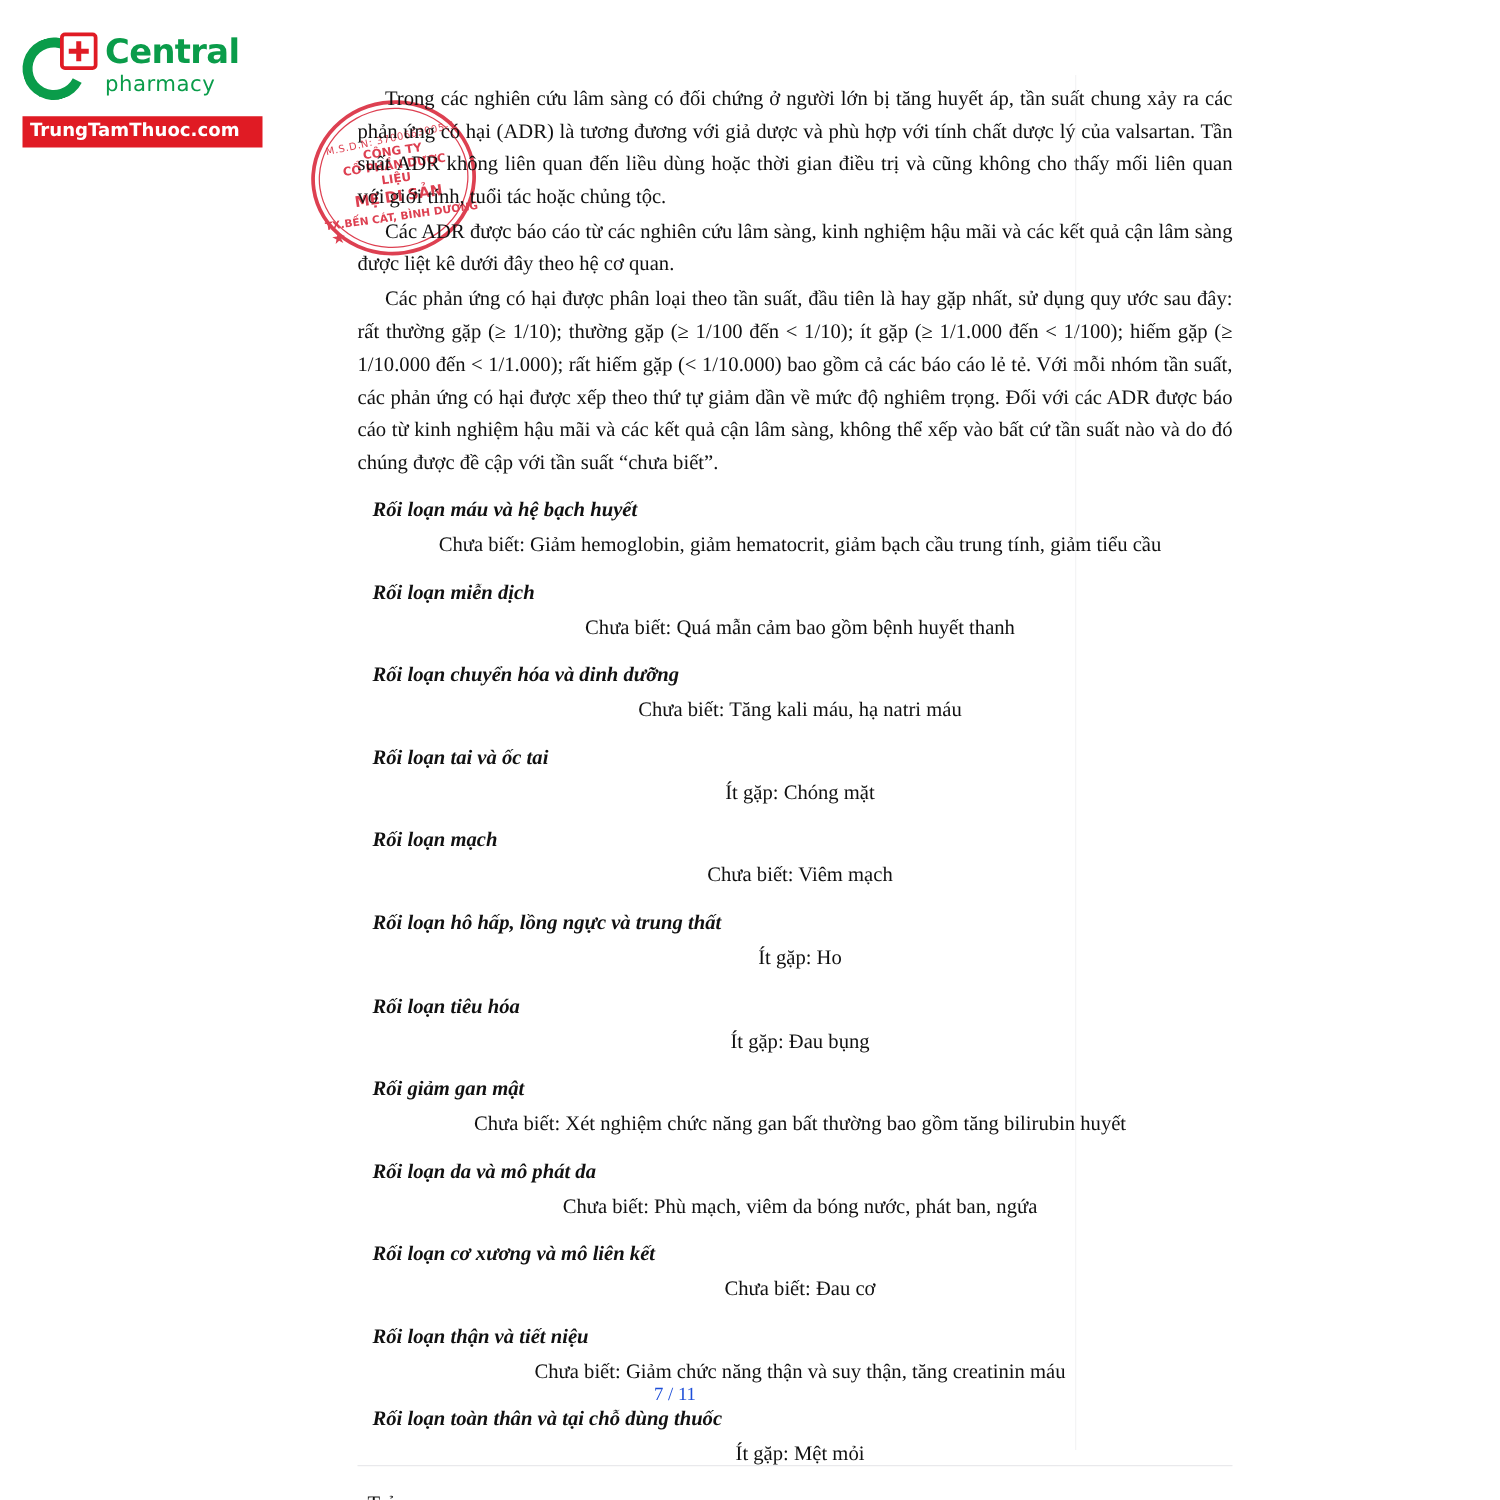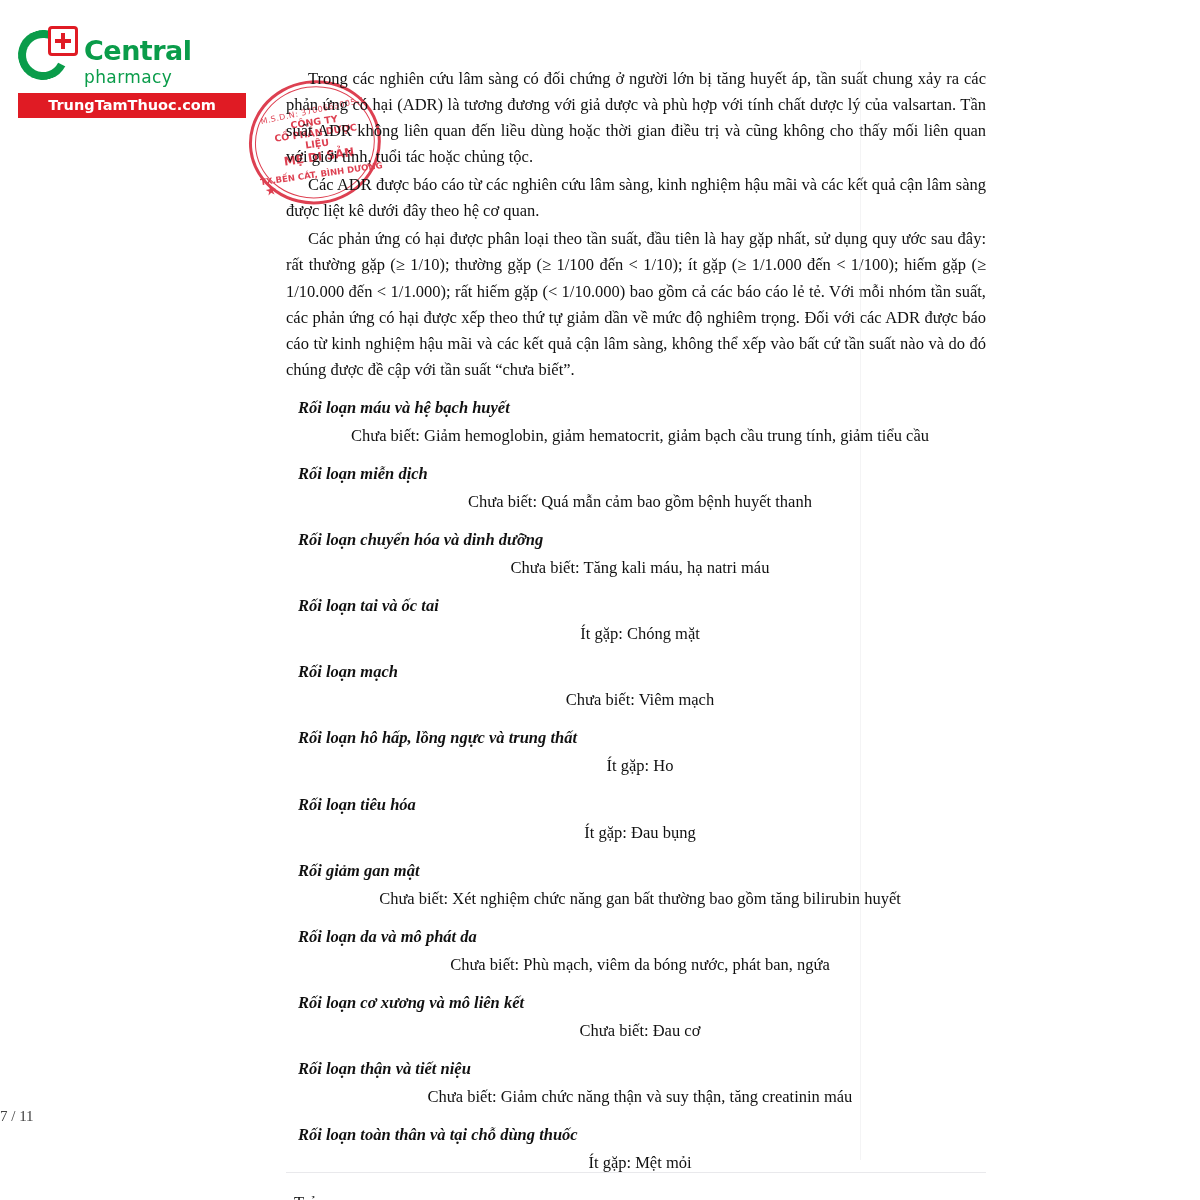--- a/index.html
+++ b/index.html
@@ -18,21 +18,21 @@
 
   
   .logo-block {
     position: absolute;
     left: 18px;
     top: 28px;
     width: 210px;
   }
   .logo-row {
     display: flex;
-    align-items: flex-end;
+    align-items: flex-start;
     gap: 8px;
   }
   .logo-mark {
     width: 58px;
     height: 58px;
     position: relative;
     flex: 0 0 auto;
   }
   .logo-c {
     position: absolute;
@@ -89,23 +89,23 @@
     margin-top: 5px;
     letter-spacing: 0.4px;
   }
   .logo-banner {
     margin-top: 7px;
     background: #e01b24;
     color: #ffffff;
     font-family: "DejaVu Sans", sans-serif;
     font-size: 14.5px;
     font-weight: bold;
-    text-align: center;
+    text-align: left;
     padding: 4px 6px 5px 6px;
-    width: 228px;
+    width: 192px;
     box-sizing: border-box;
   }
 
   
   .stamp {
     position: absolute;
     left: 243px;
     top: 78px;
     width: 148px;
     height: 130px;
@@ -202,23 +202,23 @@
     text-align: left;
     text-decoration: underline;
     font-weight: normal;
   }
 
   .page-num {
     position: absolute;
     left: 0;
     top: 1108px;
     width: 1080px;
-    text-align: left;
+    text-align: center;
     font-size: 15px;
-    color: #404040;
+    color: #1d4ed8;
   }
 
   
   .scan-line {
     position: absolute;
     background: #e9e9ec;
   }
 </style>
 </head>
 <body>

